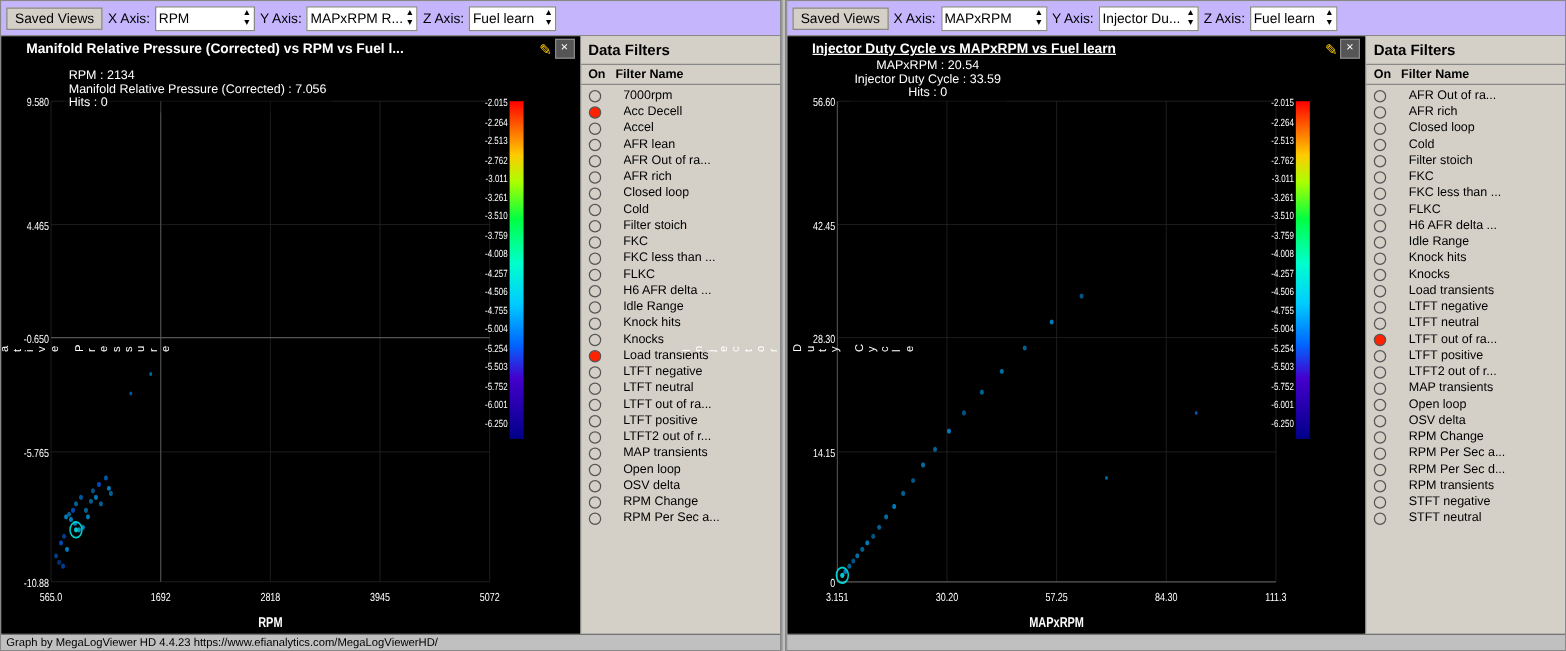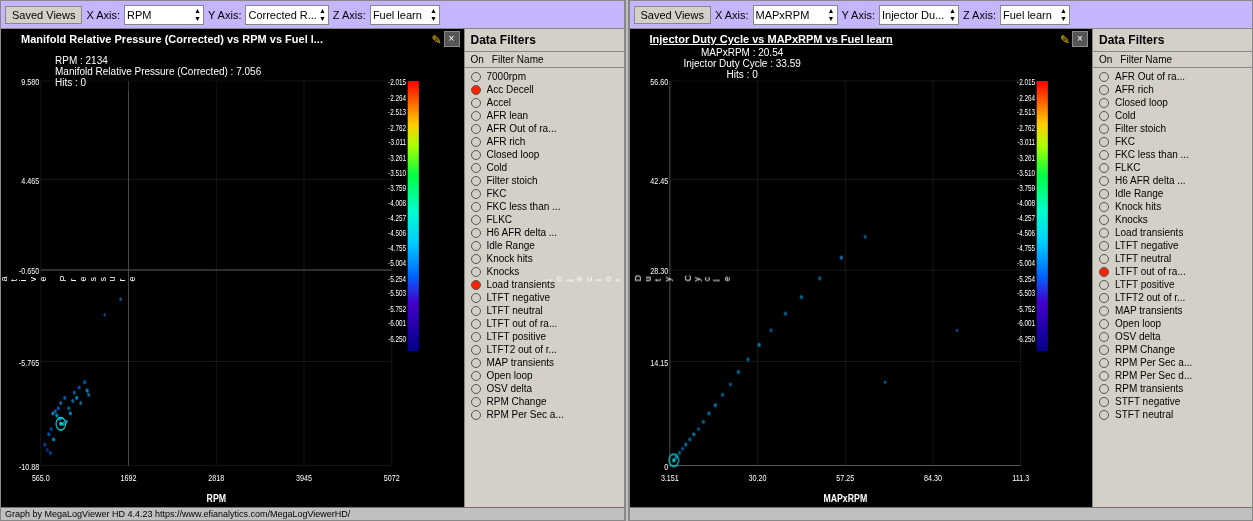--- a/index.html
+++ b/index.html
@@ -105,36 +105,36 @@
       font-weight: bold;
       padding: 4px 6px;
       border-bottom: 1px solid #888;
       background: #d4d0c8;
     }
 
     .filters-header {
       display: flex;
       padding: 2px 6px;
       font-size: 10px;
-      font-weight: normal;
+      font-weight: bold;
       border-bottom: 1px solid #888;
       gap: 8px;
     }
 
     .filters-list {
       flex: 1;
       overflow-y: auto;
       padding: 2px 0;
     }
 
     .filter-item {
       display: flex;
       align-items: center;
       padding: 1px 6px;
-      gap: 6px;
+      gap: 18px;
       cursor: pointer;
     }
 
     .filter-dot {
       width: 10px;
       height: 10px;
       border-radius: 50%;
       border: 1px solid #555;
       flex-shrink: 0;
     }
@@ -197,21 +197,21 @@
       <span class="toolbar-label">X Axis:</span>
       <div class="toolbar-select">
         <span class="toolbar-select-text">RPM</span>
         <div class="toolbar-arrows">
           <span class="toolbar-arrow">▲</span>
           <span class="toolbar-arrow">▼</span>
         </div>
       </div>
       <span class="toolbar-label">Y Axis:</span>
       <div class="toolbar-select">
-        <span class="toolbar-select-text">Corrected R...</span>
+        <span class="toolbar-select-text">MAPxRPM R...</span>
         <div class="toolbar-arrows">
           <span class="toolbar-arrow">▲</span>
           <span class="toolbar-arrow">▼</span>
         </div>
       </div>
       <span class="toolbar-label">Z Axis:</span>
       <div class="toolbar-select" style="min-width:70px;">
         <span class="toolbar-select-text">Fuel learn</span>
         <div class="toolbar-arrows">
           <span class="toolbar-arrow">▲</span>

